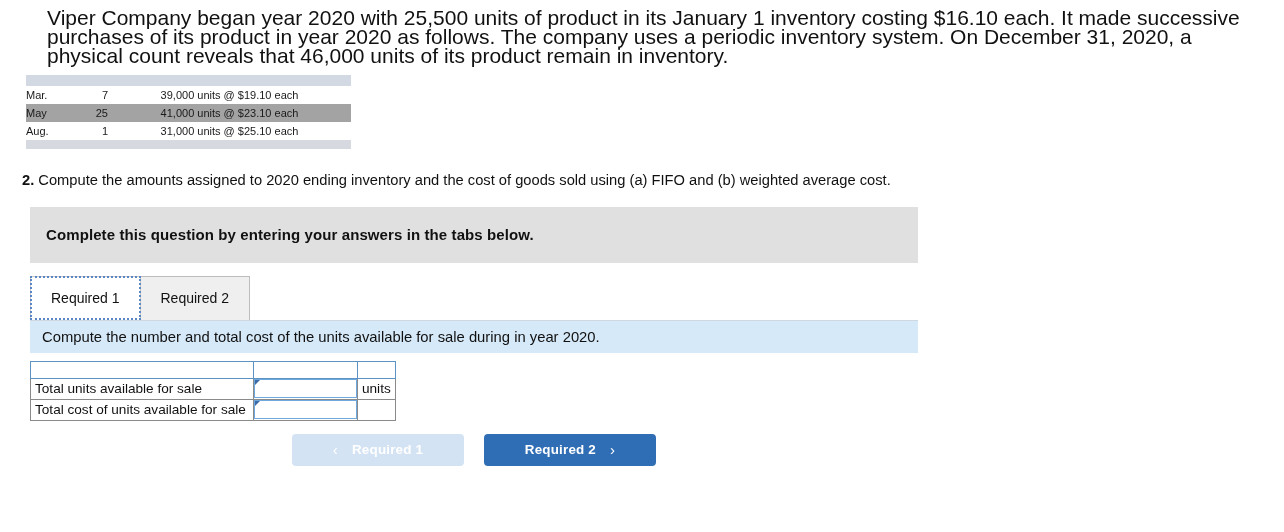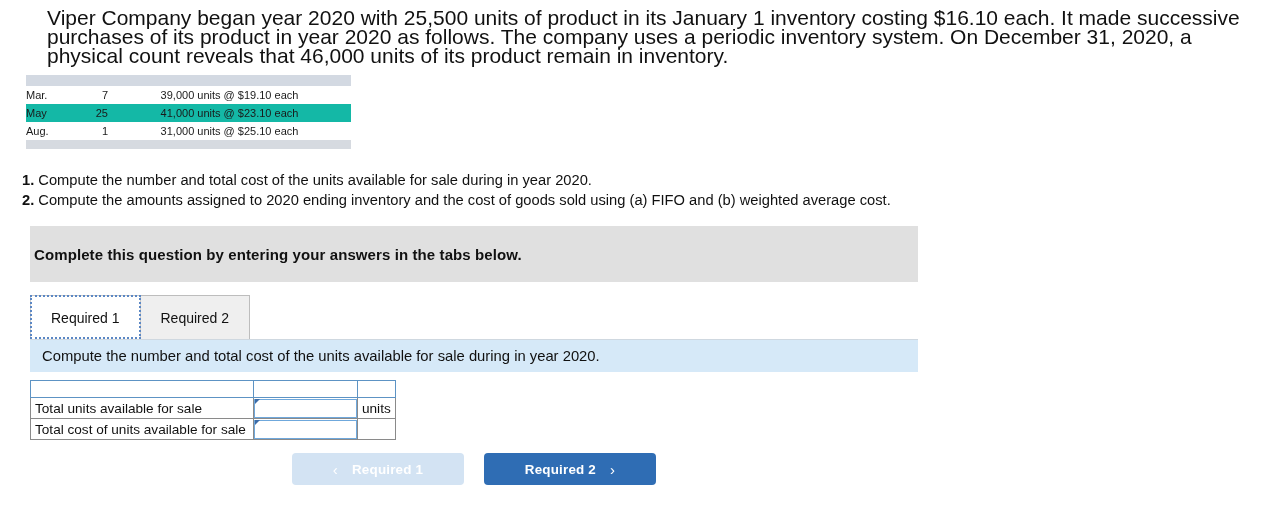--- a/index.html
+++ b/index.html
@@ -45,21 +45,21 @@
     padding: 0;
     border: none;
   }
   .purchases tr.data td {
     padding: 1px 0 1px 0;
     border: none;
     white-space: nowrap;
     line-height: 16px;
   }
   .purchases tr.data.alt td {
-    background: #14b8a6;
+    background: #a3a3a3;
   }
   .purchases td.c-month {
     width: 52px;
     padding-left: 13px;
     text-align: left;
   }
   .purchases td.c-day {
     width: 30px;
     text-align: right;
     padding-right: 4px;
@@ -93,21 +93,21 @@
     height: 56px;
     background: #e0e0e0;
     display: flex;
     align-items: center;
     box-sizing: border-box;
   }
   .instruction-panel .text {
     font-size: 15px;
     font-weight: bold;
     color: #111;
-    padding-left: 4px;
+    padding-left: 16px;
     letter-spacing: .1px;
   }
 
   
   .tabstrip {
     margin: 11px 0 0 30px;
     width: 888px;
     display: flex;
     align-items: flex-end;
     height: 46px;
@@ -292,24 +292,20 @@
 
 
     <tr class="bar-bottom">
       <td colspan="3"></td>
     </tr>
   </tbody>
 </table>
 
 <div class="required-block">
   <div class="req-line">
-    <span class="req-num">1.</span>
-    <span>Compute the number and total cost of the units available for sale during in year 2020.</span>
-  </div>
-  <div class="req-line">
     <span class="req-num">2.</span>
     <span>Compute the amounts assigned to 2020 ending inventory and the cost of goods sold using (a) FIFO and (b) weighted average cost.</span>
   </div>
 </div>
 
 <div class="instruction-panel">
   <div class="text">Complete this question by entering your answers in the tabs below.</div>
 </div>
 
 <div class="tabstrip">

